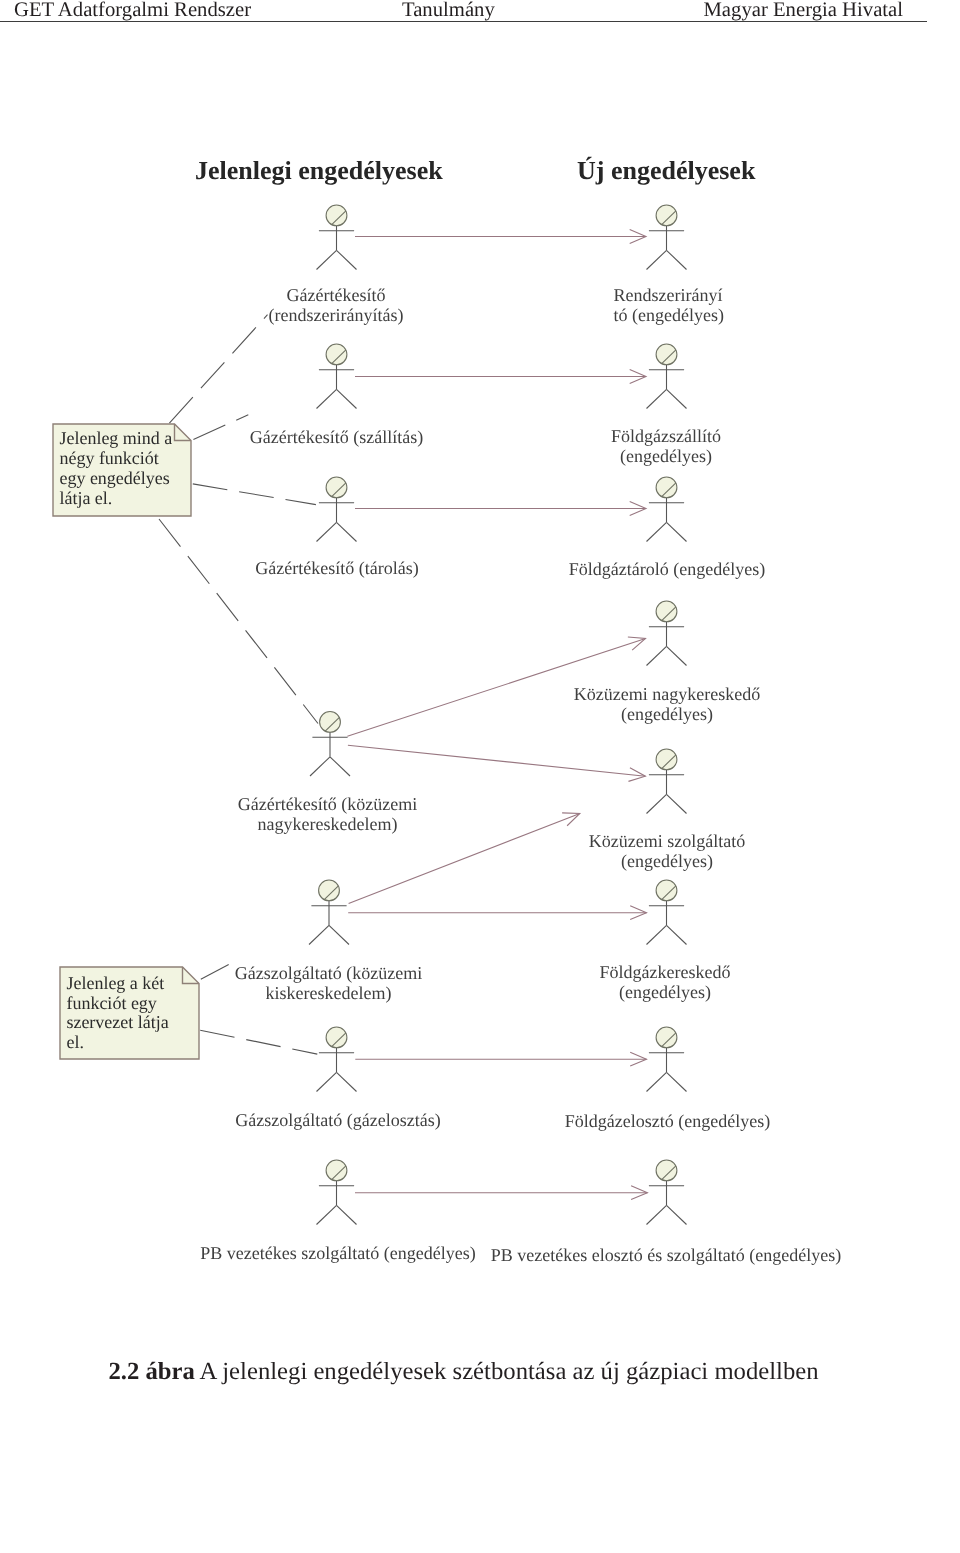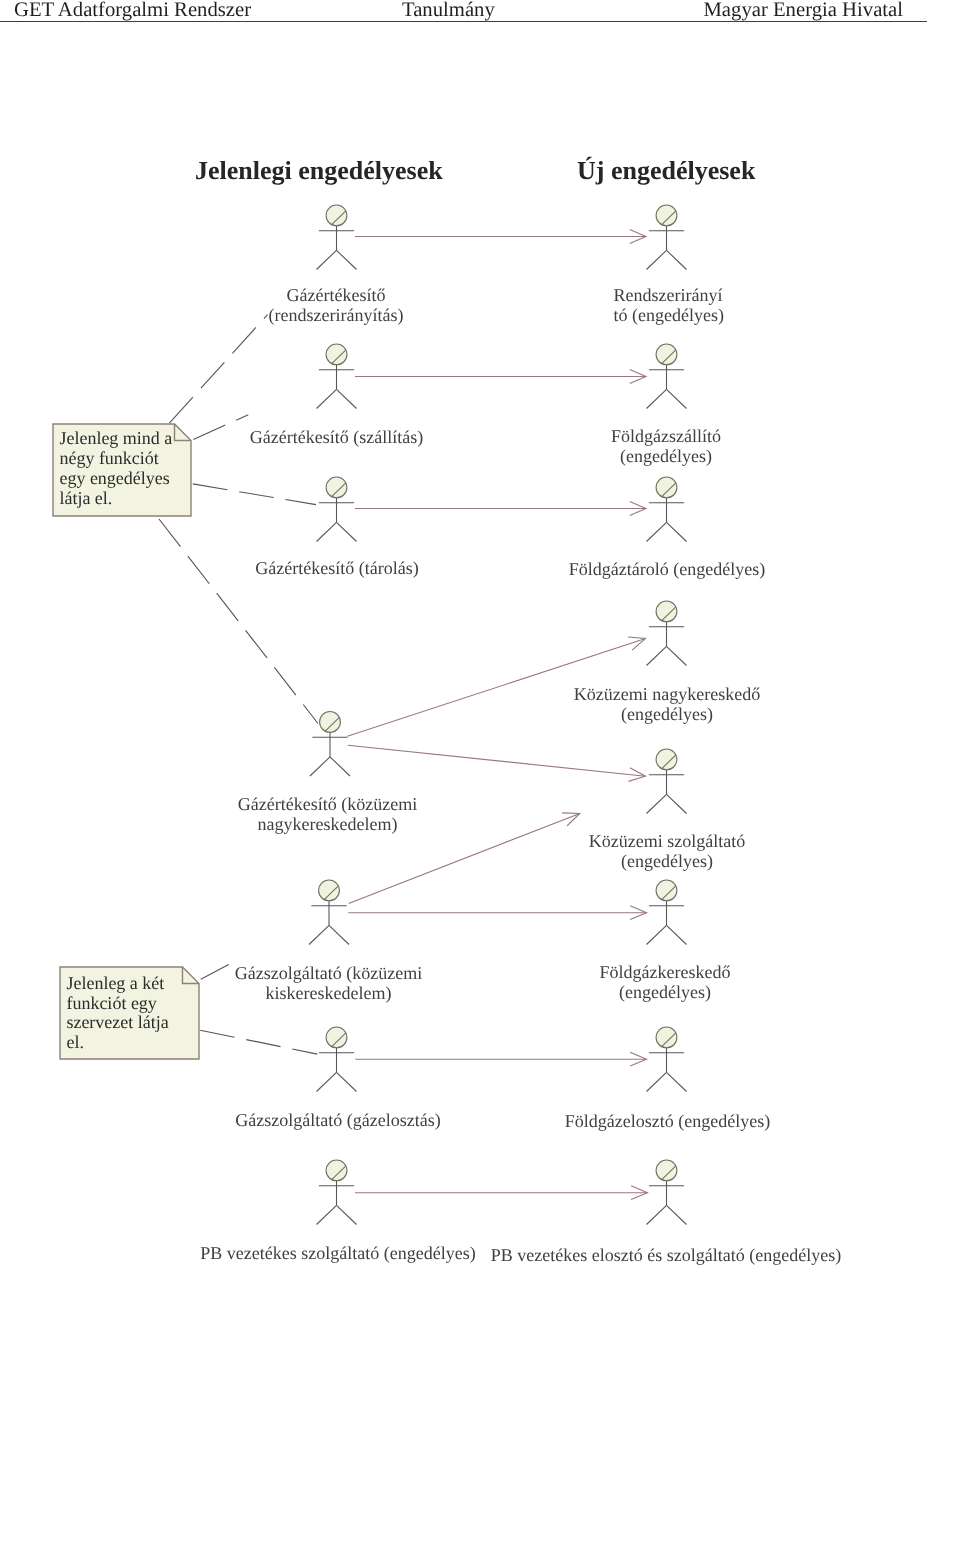--- a/index.html
+++ b/index.html
@@ -214,19 +214,23 @@
           <text x="59.4" y="444.4" class="dg-note"><tspan x="59.4" dy="0">Jelenleg mind a</tspan><tspan x="59.4" dy="19.9">négy funkciót</tspan><tspan x="59.4" dy="19.9">egy engedélyes</tspan><tspan x="59.4" dy="19.9">látja el.</tspan></text>
         </g>
         <g>
           <path d="M60 967H182.5L199 983.5V1059H60Z" fill="#f2f4e1" stroke="#8e8077" stroke-width="1.4" stroke-linejoin="miter"></path>
           <path d="M182.5 967V983.5H199" fill="none" stroke="#8e8077" stroke-width="1.4"></path>
           <text x="66.4" y="988.9" class="dg-note"><tspan x="66.4" dy="0">Jelenleg a két</tspan><tspan x="66.4" dy="19.6">funkciót egy</tspan><tspan x="66.4" dy="19.6">szervezet látja</tspan><tspan x="66.4" dy="19.6">el.</tspan></text>
         </g>
       </g>
     </svg>
 
+  <div class="caption">
+    <span class="num">2.2 ábra</span>
+    <span class="txt">A jelenlegi engedélyesek szétbontása az új gázpiaci modellben</span>
+  </div>
 
   <div class="ftr">
     <div class="rule"></div>
     <span style="left:13px">GETAF_rev.0</span>
     <span style="left:486px">16/140</span>
   </div>
 </div>
 
 </body></html>

